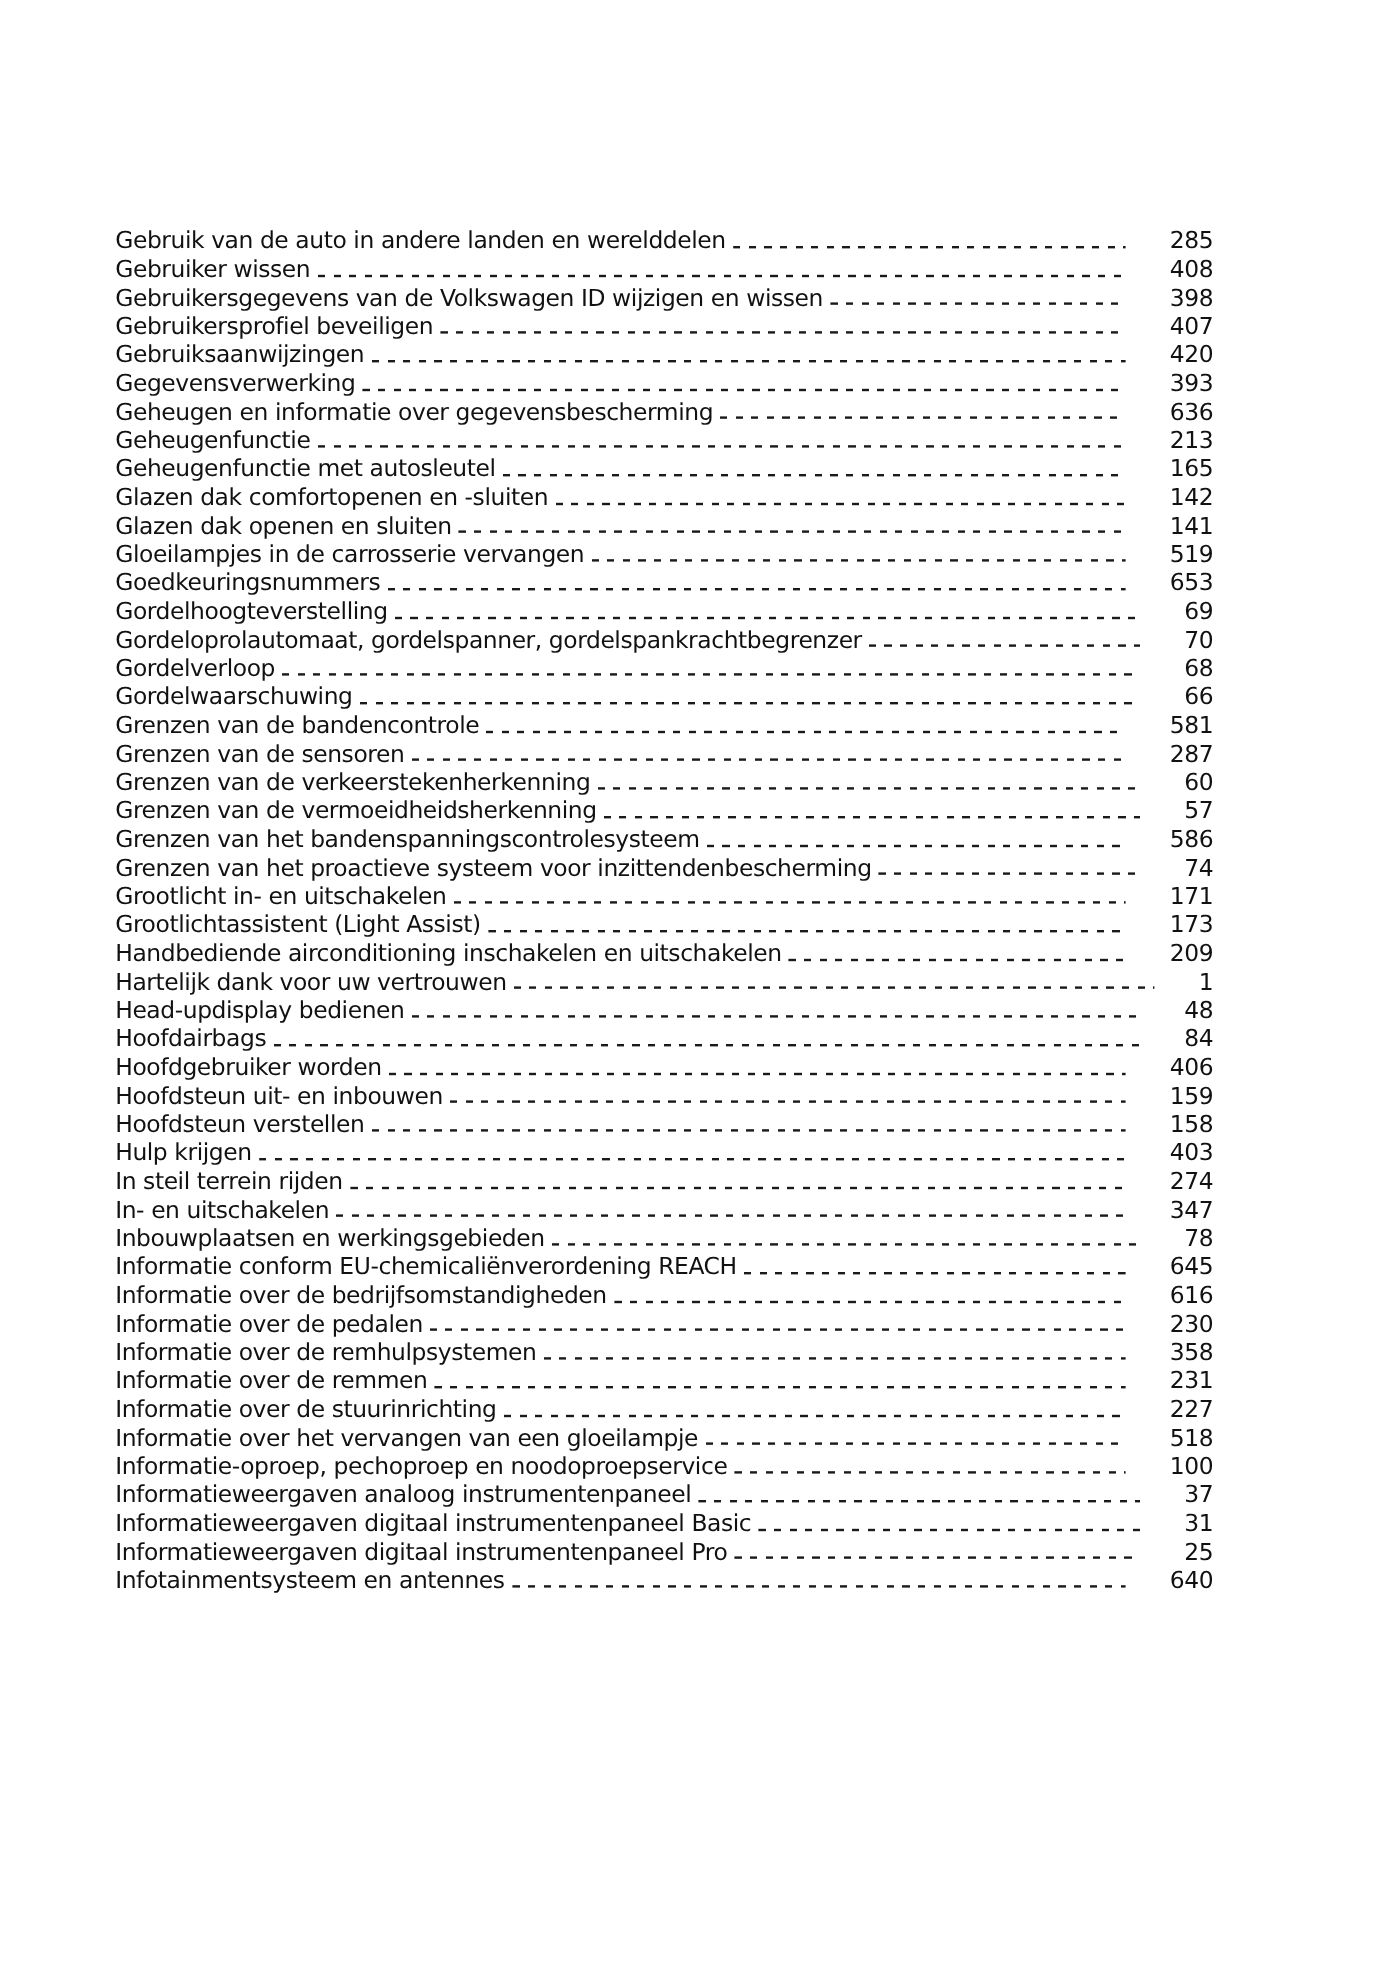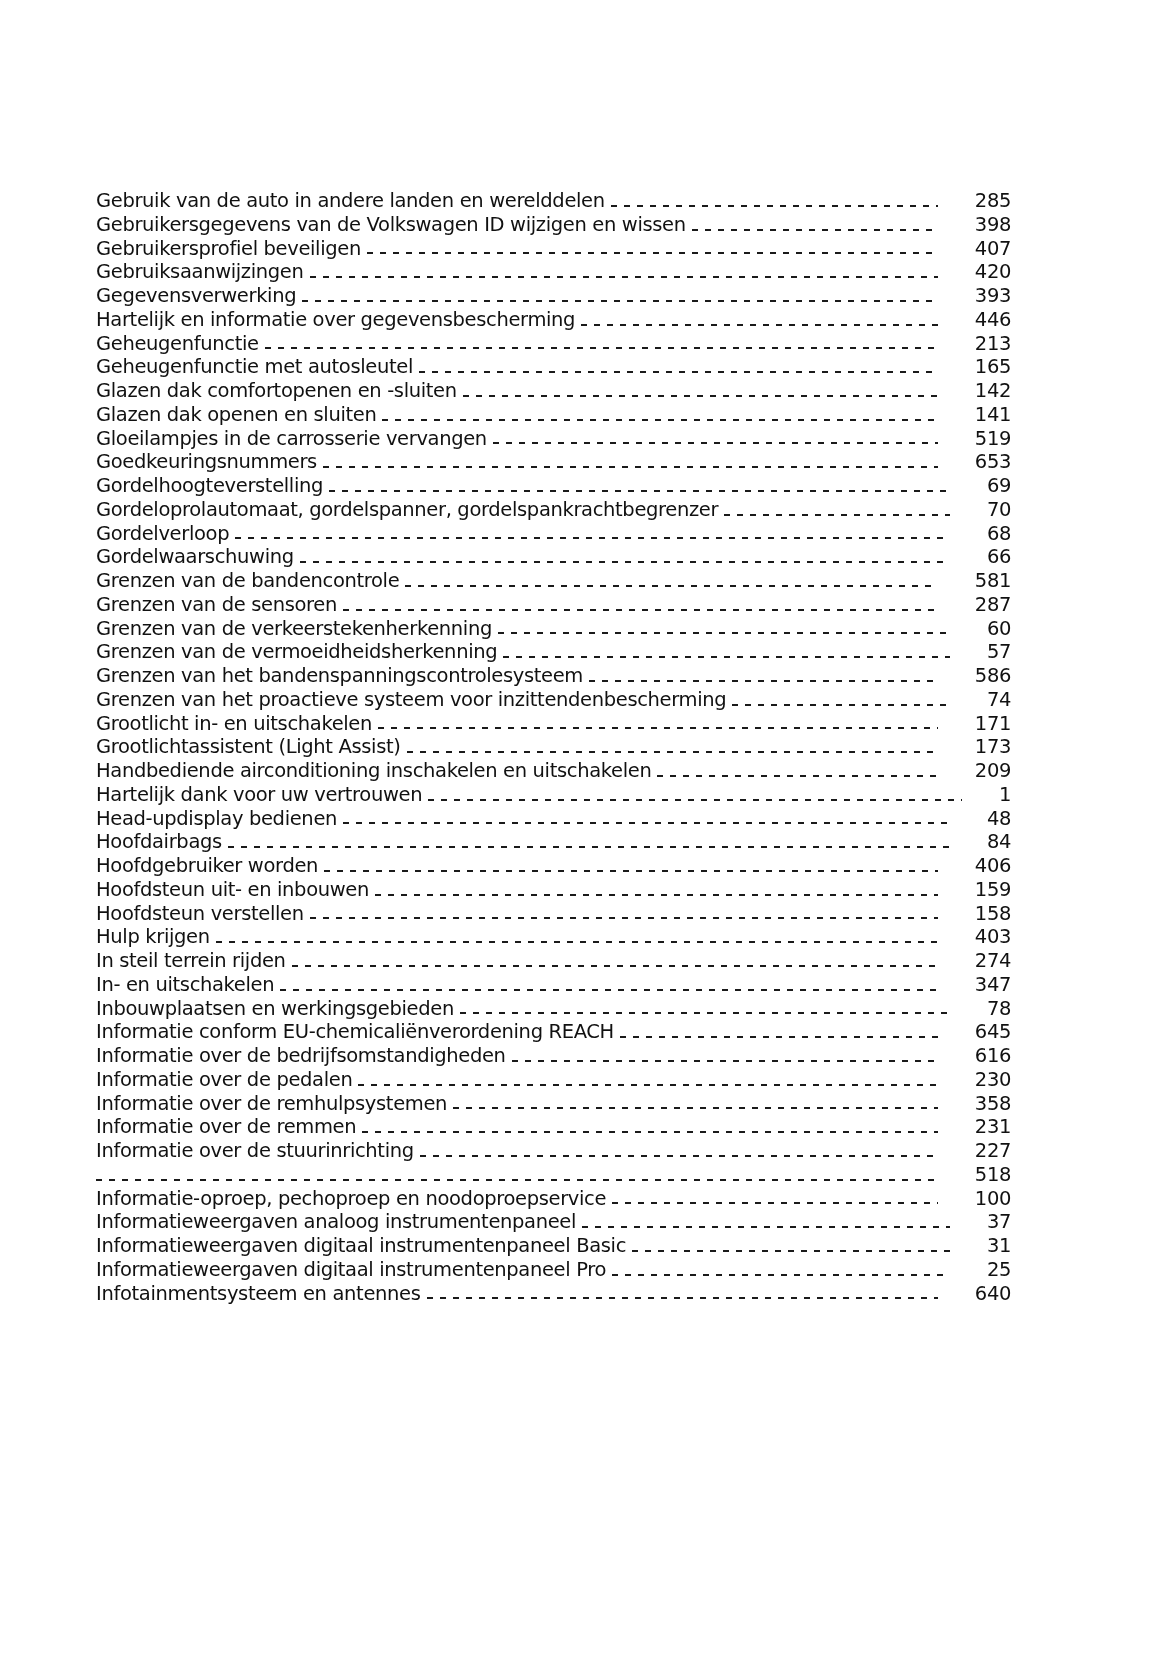--- a/index.html
+++ b/index.html
@@ -55,43 +55,48 @@
 </head>
 <body>
 
 <ul class="index-list" id="index-list">
     <li class="index-entry">
     <span class="entry-title">Gebruik van de auto in andere landen en werelddelen</span>
     <span class="entry-leader"></span>
     <span class="entry-page">285</span>
   </li>
     <li class="index-entry">
+    <span class="entry-title">Gebruiker wissen</span>
+    <span class="entry-leader"></span>
+    <span class="entry-page">408</span>
+  </li>
+    <li class="index-entry">
     <span class="entry-title">Gebruikersgegevens van de Volkswagen ID wijzigen en wissen</span>
     <span class="entry-leader"></span>
     <span class="entry-page">398</span>
   </li>
     <li class="index-entry">
     <span class="entry-title">Gebruikersprofiel beveiligen</span>
     <span class="entry-leader"></span>
     <span class="entry-page">407</span>
   </li>
     <li class="index-entry">
     <span class="entry-title">Gebruiksaanwijzingen</span>
     <span class="entry-leader"></span>
     <span class="entry-page">420</span>
   </li>
     <li class="index-entry">
     <span class="entry-title">Gegevensverwerking</span>
     <span class="entry-leader"></span>
     <span class="entry-page">393</span>
   </li>
     <li class="index-entry">
-    <span class="entry-title">Hartelijk en informatie over gegevensbescherming</span>
-    <span class="entry-leader"></span>
-    <span class="entry-page">446</span>
+    <span class="entry-title">Geheugen en informatie over gegevensbescherming</span>
+    <span class="entry-leader"></span>
+    <span class="entry-page">636</span>
   </li>
     <li class="index-entry">
     <span class="entry-title">Geheugenfunctie</span>
     <span class="entry-leader"></span>
     <span class="entry-page">213</span>
   </li>
     <li class="index-entry">
     <span class="entry-title">Geheugenfunctie met autosleutel</span>
     <span class="entry-leader"></span>
     <span class="entry-page">165</span>
@@ -255,20 +260,21 @@
     <span class="entry-title">Informatie over de remmen</span>
     <span class="entry-leader"></span>
     <span class="entry-page">231</span>
   </li>
     <li class="index-entry">
     <span class="entry-title">Informatie over de stuurinrichting</span>
     <span class="entry-leader"></span>
     <span class="entry-page">227</span>
   </li>
     <li class="index-entry">
+    <span class="entry-title">Informatie over het vervangen van een gloeilampje</span>
     <span class="entry-leader"></span>
     <span class="entry-page">518</span>
   </li>
     <li class="index-entry">
     <span class="entry-title">Informatie-oproep, pechoproep en noodoproepservice</span>
     <span class="entry-leader"></span>
     <span class="entry-page">100</span>
   </li>
     <li class="index-entry">
     <span class="entry-title">Informatieweergaven analoog instrumentenpaneel</span>

